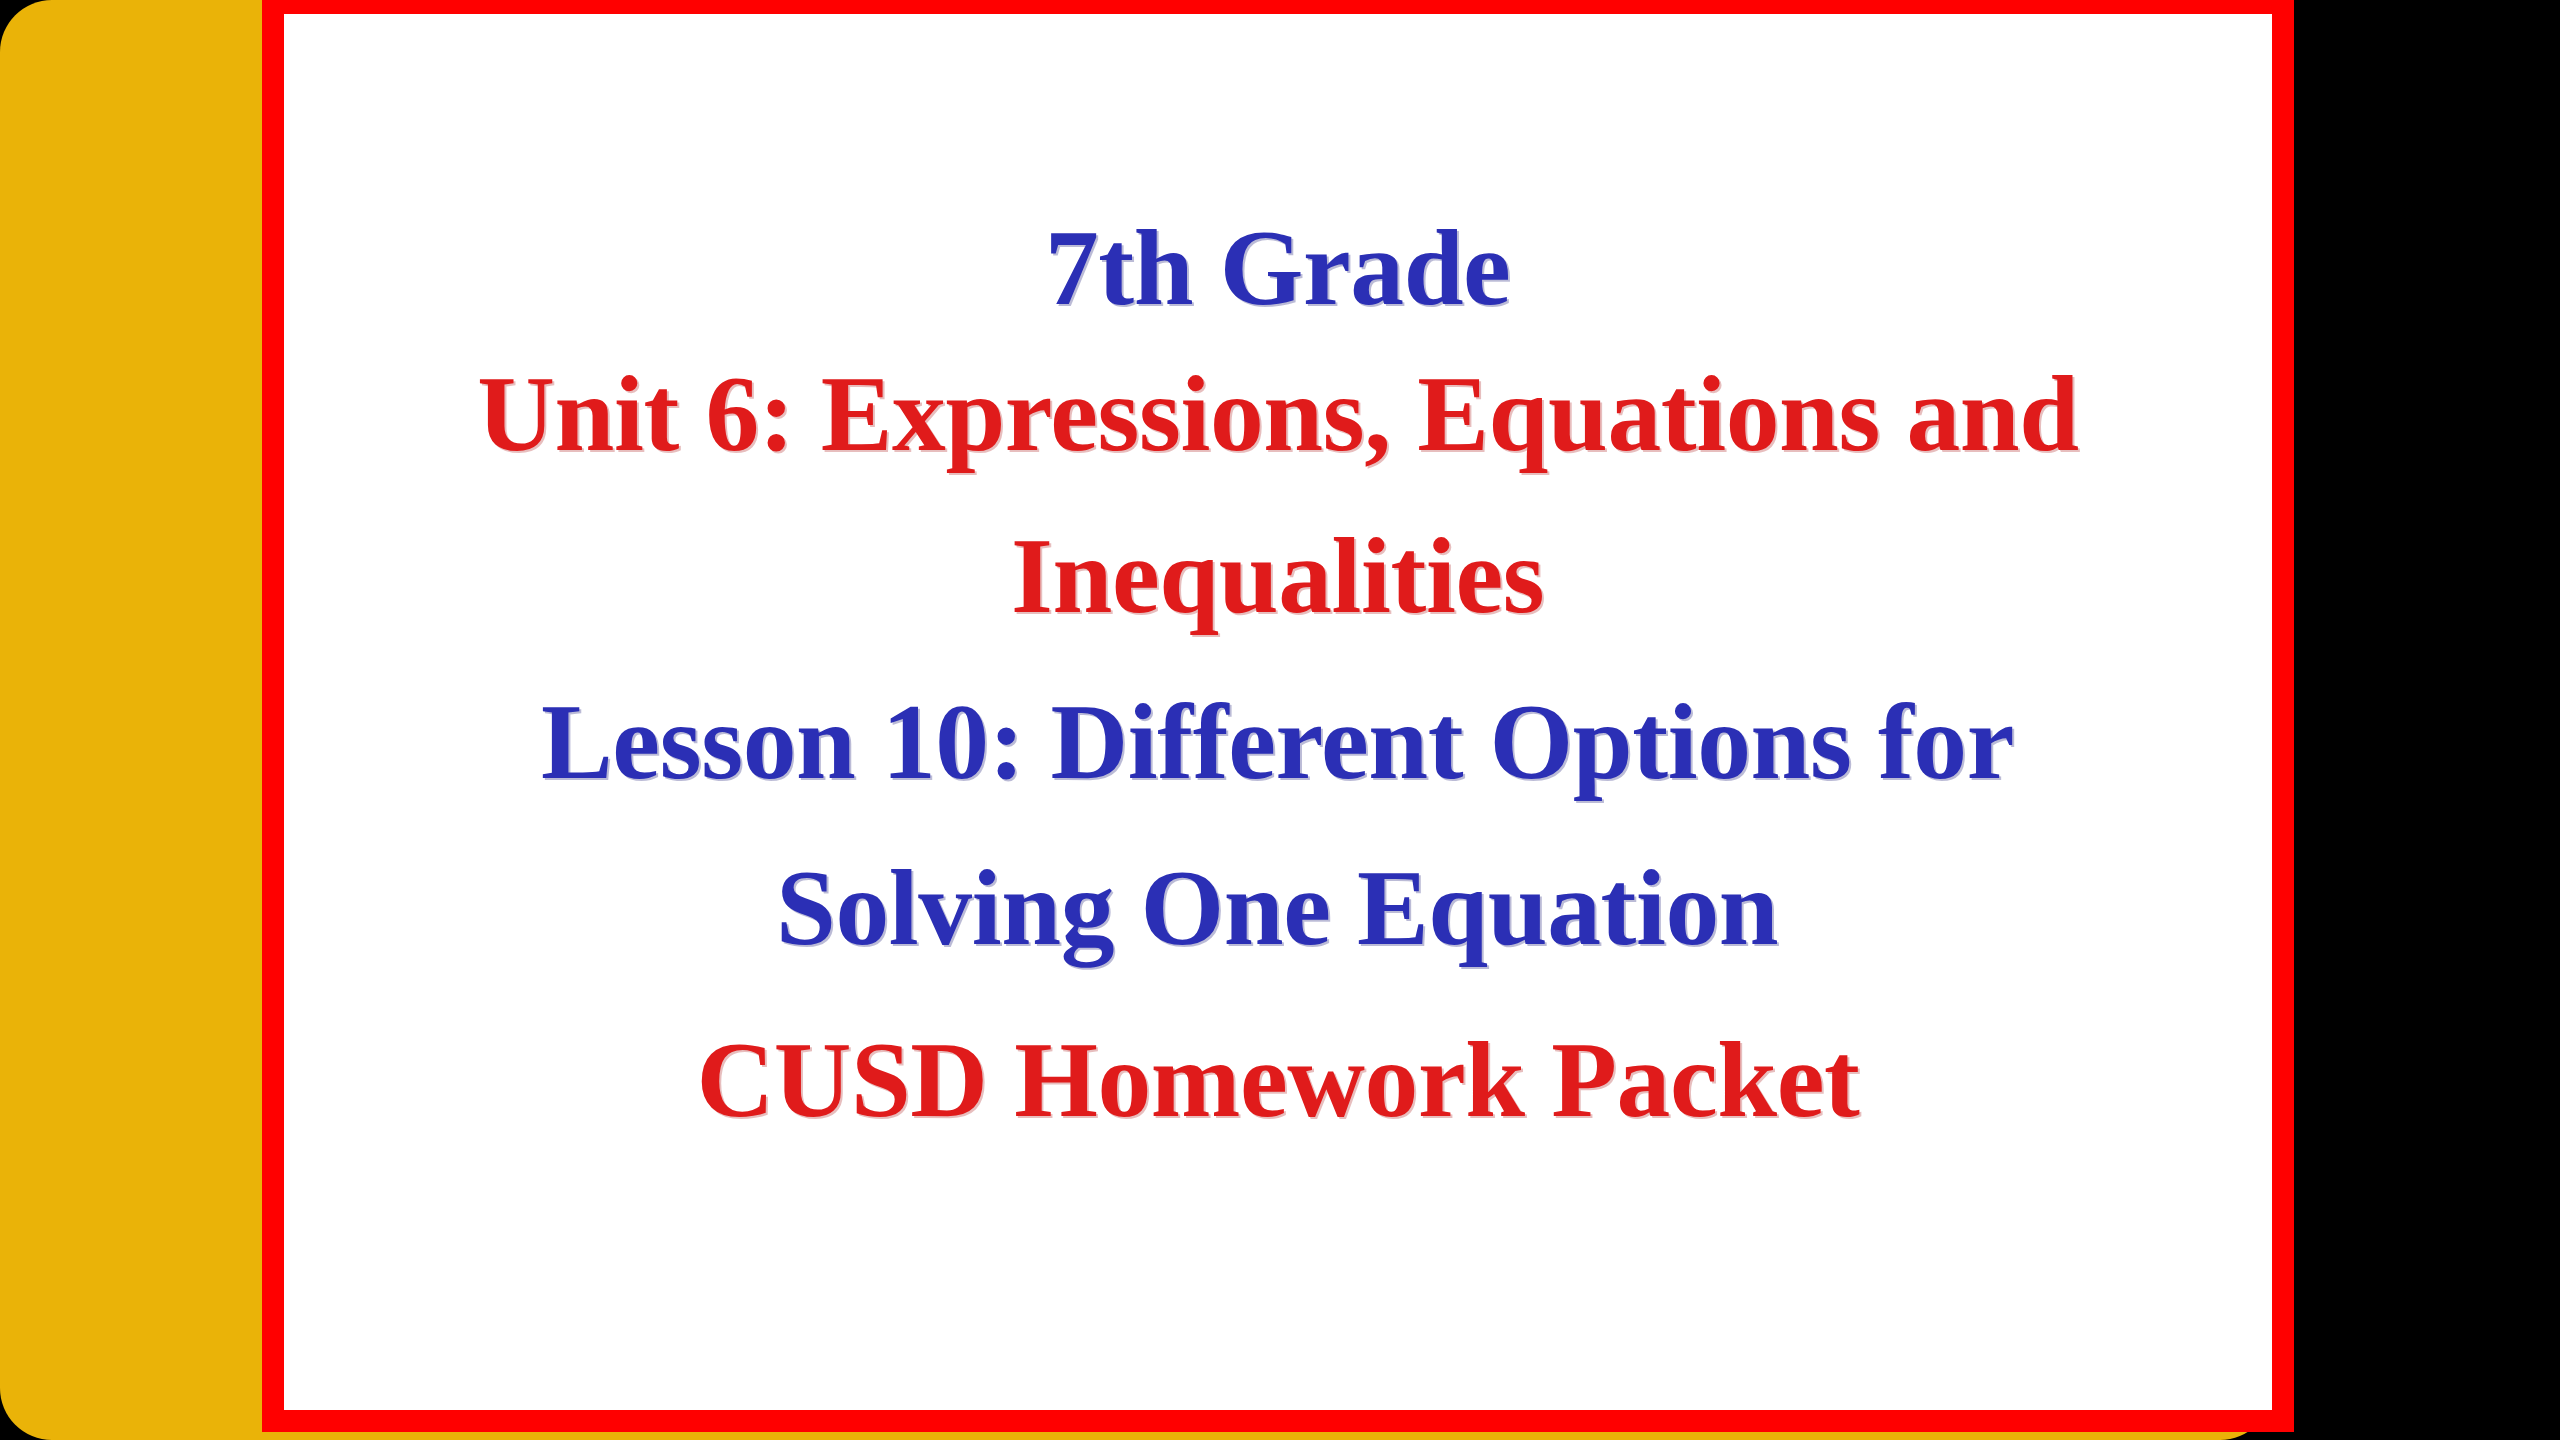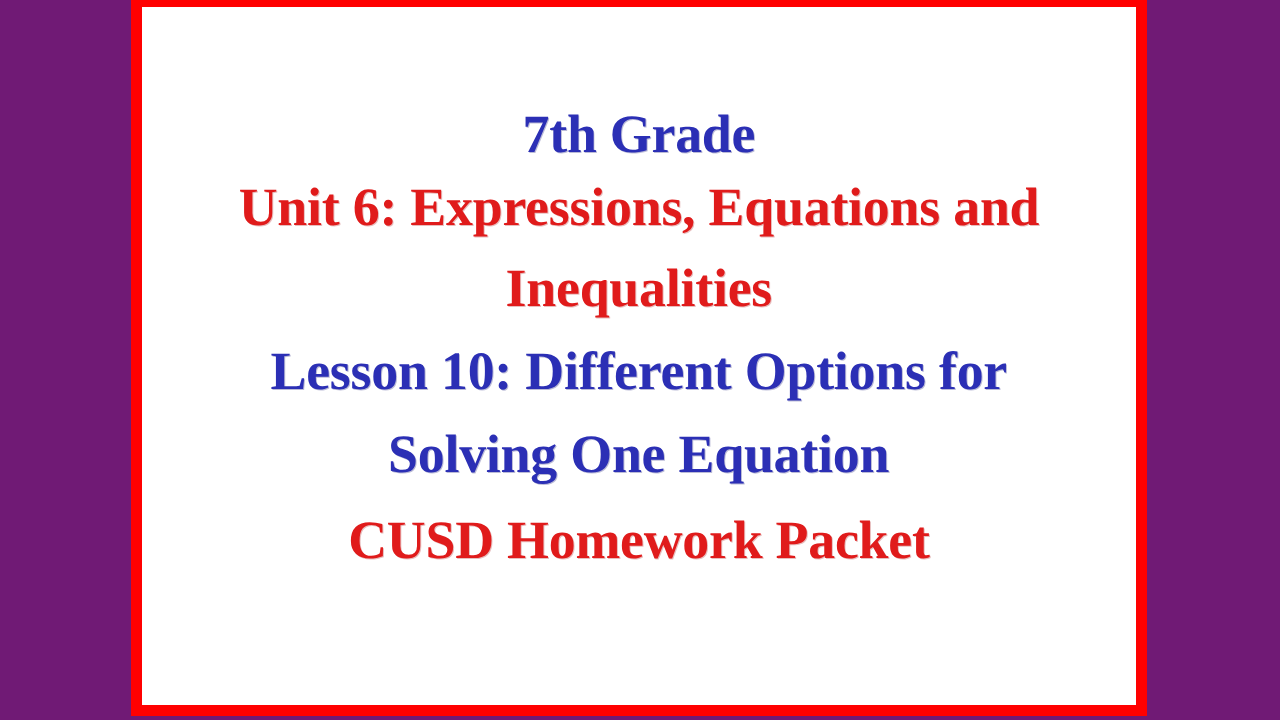--- a/index.html
+++ b/index.html
@@ -11,23 +11,24 @@
   body {
     width: 1280px;
     height: 720px;
     overflow: hidden;
     font-family: "Liberation Serif", "DejaVu Serif", serif;
   }
 
   
   #slide-stage {
     position: relative;
-    width: 1280px;
+    width: 1136px;
     height: 720px;
-    background: #701a75;
+    background: #eab308;
+    border-radius: 26px;
   }
 
   
   #slide-frame {
     position: absolute;
     left: 131px;
     top: -4px;
     width: 1016px;
     height: 720px;
     box-sizing: border-box;

